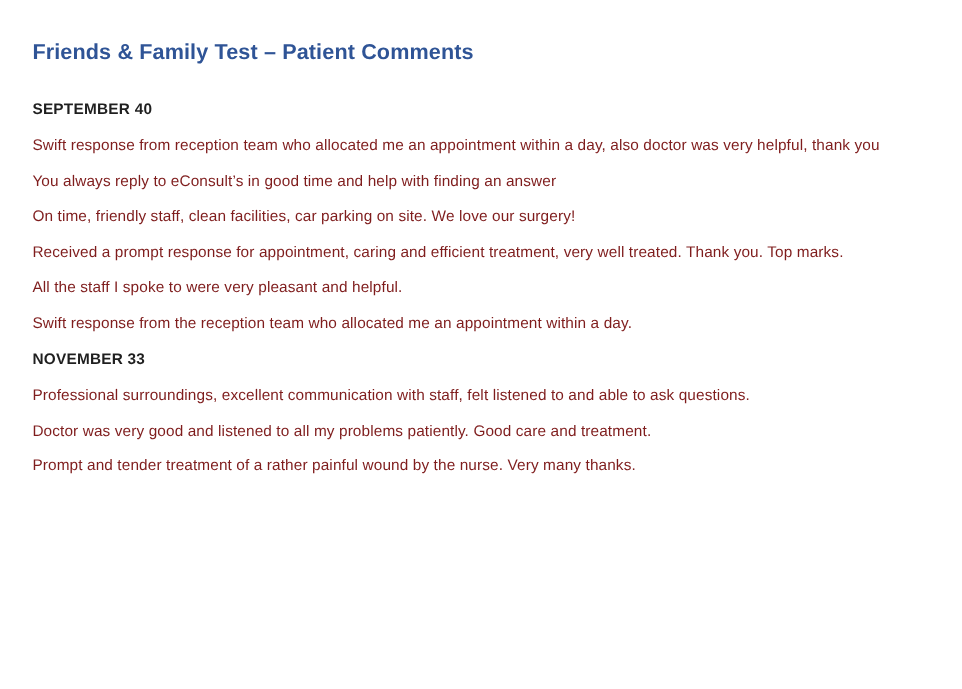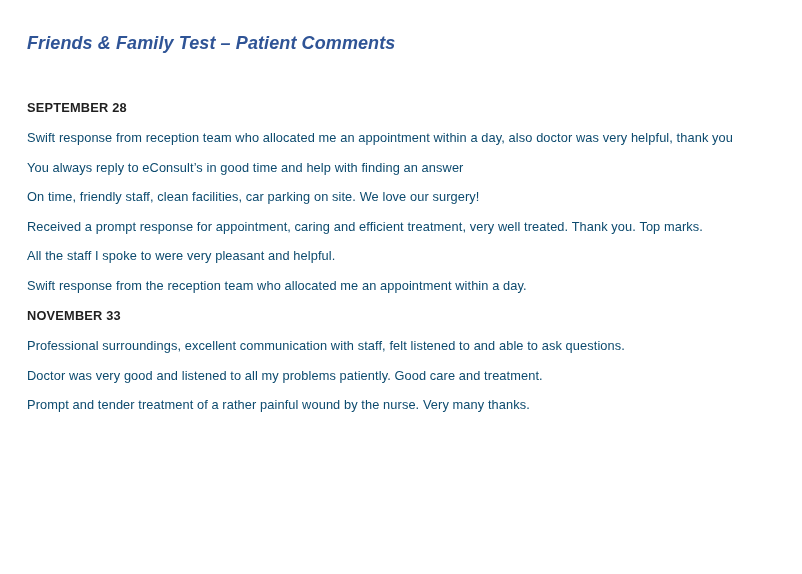--- a/index.html
+++ b/index.html
@@ -12,49 +12,48 @@
   }
   .doc {
     padding: 33px 30px 0 27px;
     width: 802px;
   }
   .page-title {
     font-size: 18px;
     font-weight: 700;
     color: #2F5496;
     letter-spacing: 0.1px;
-    margin: 0 0 46px 0;
-    font-style: italic;
+    margin: 0 0 29px 0;
   }
   .section-heading {
     font-size: 12.8px;
     font-weight: 700;
     color: #1f1f1f;
     letter-spacing: 0.2px;
     margin: 13px 0 16px 0;
   }
   .comment {
     font-size: 12.8px;
     font-weight: 400;
-    color: #0c4a6e;
+    color: #7f1d1d;
     line-height: 13px;
     margin: 0 0 16.5px 0;
     letter-spacing: 0.1px;
   }
   section { display: block; }
 </style>
 </head>
 <body>
 
 <div class="doc">
 
   <h1 class="page-title">Friends &amp; Family Test – Patient Comments</h1>
 
   <section>
-    <h2 class="section-heading">SEPTEMBER 28</h2>
+    <h2 class="section-heading">SEPTEMBER 40</h2>
     <p class="comment">Swift response from reception team who allocated me an appointment within a day, also doctor was very helpful, thank you</p>
     <p class="comment">You always reply to eConsult’s in good time and help with finding an answer</p>
     <p class="comment">On time, friendly staff, clean facilities, car parking on site. We love our surgery!</p>
     <p class="comment">Received a prompt response for appointment, caring and efficient treatment, very well treated. Thank you. Top marks.</p>
   </section>
 
   <section>
     <p class="comment">All the staff I spoke to were very pleasant and helpful.</p>
     <p class="comment">Swift response from the reception team who allocated me an appointment within a day.</p>
   </section>

